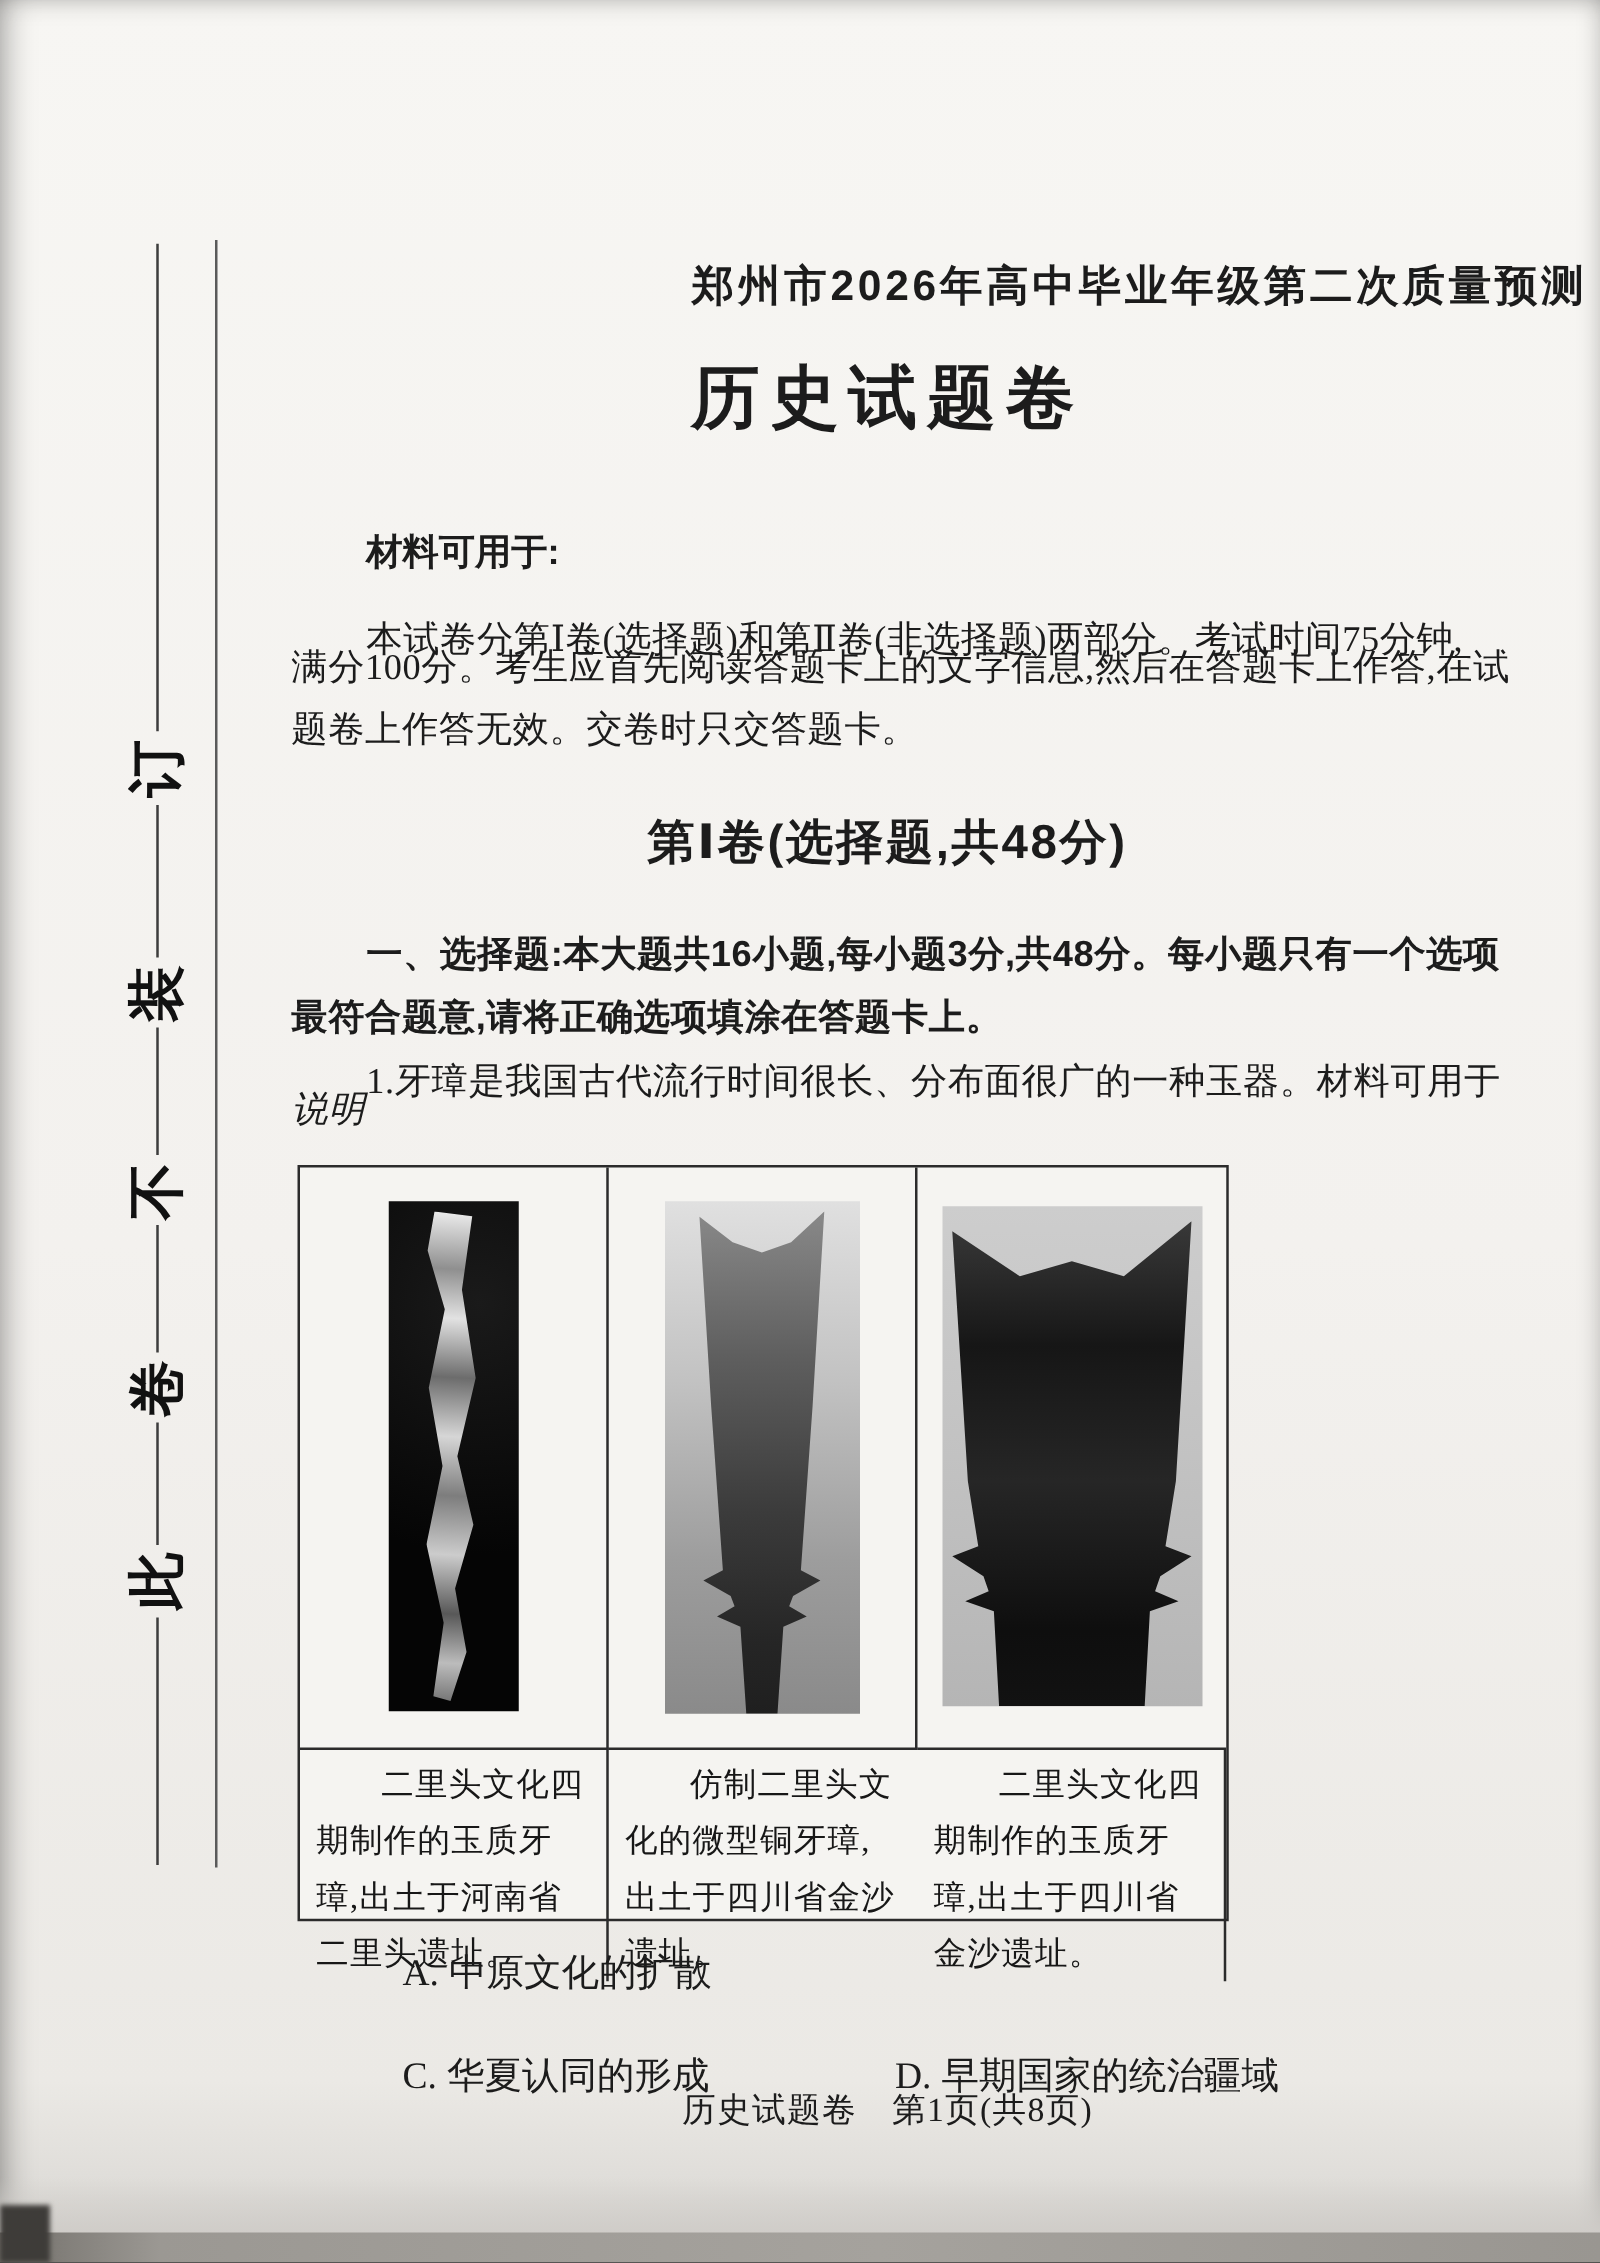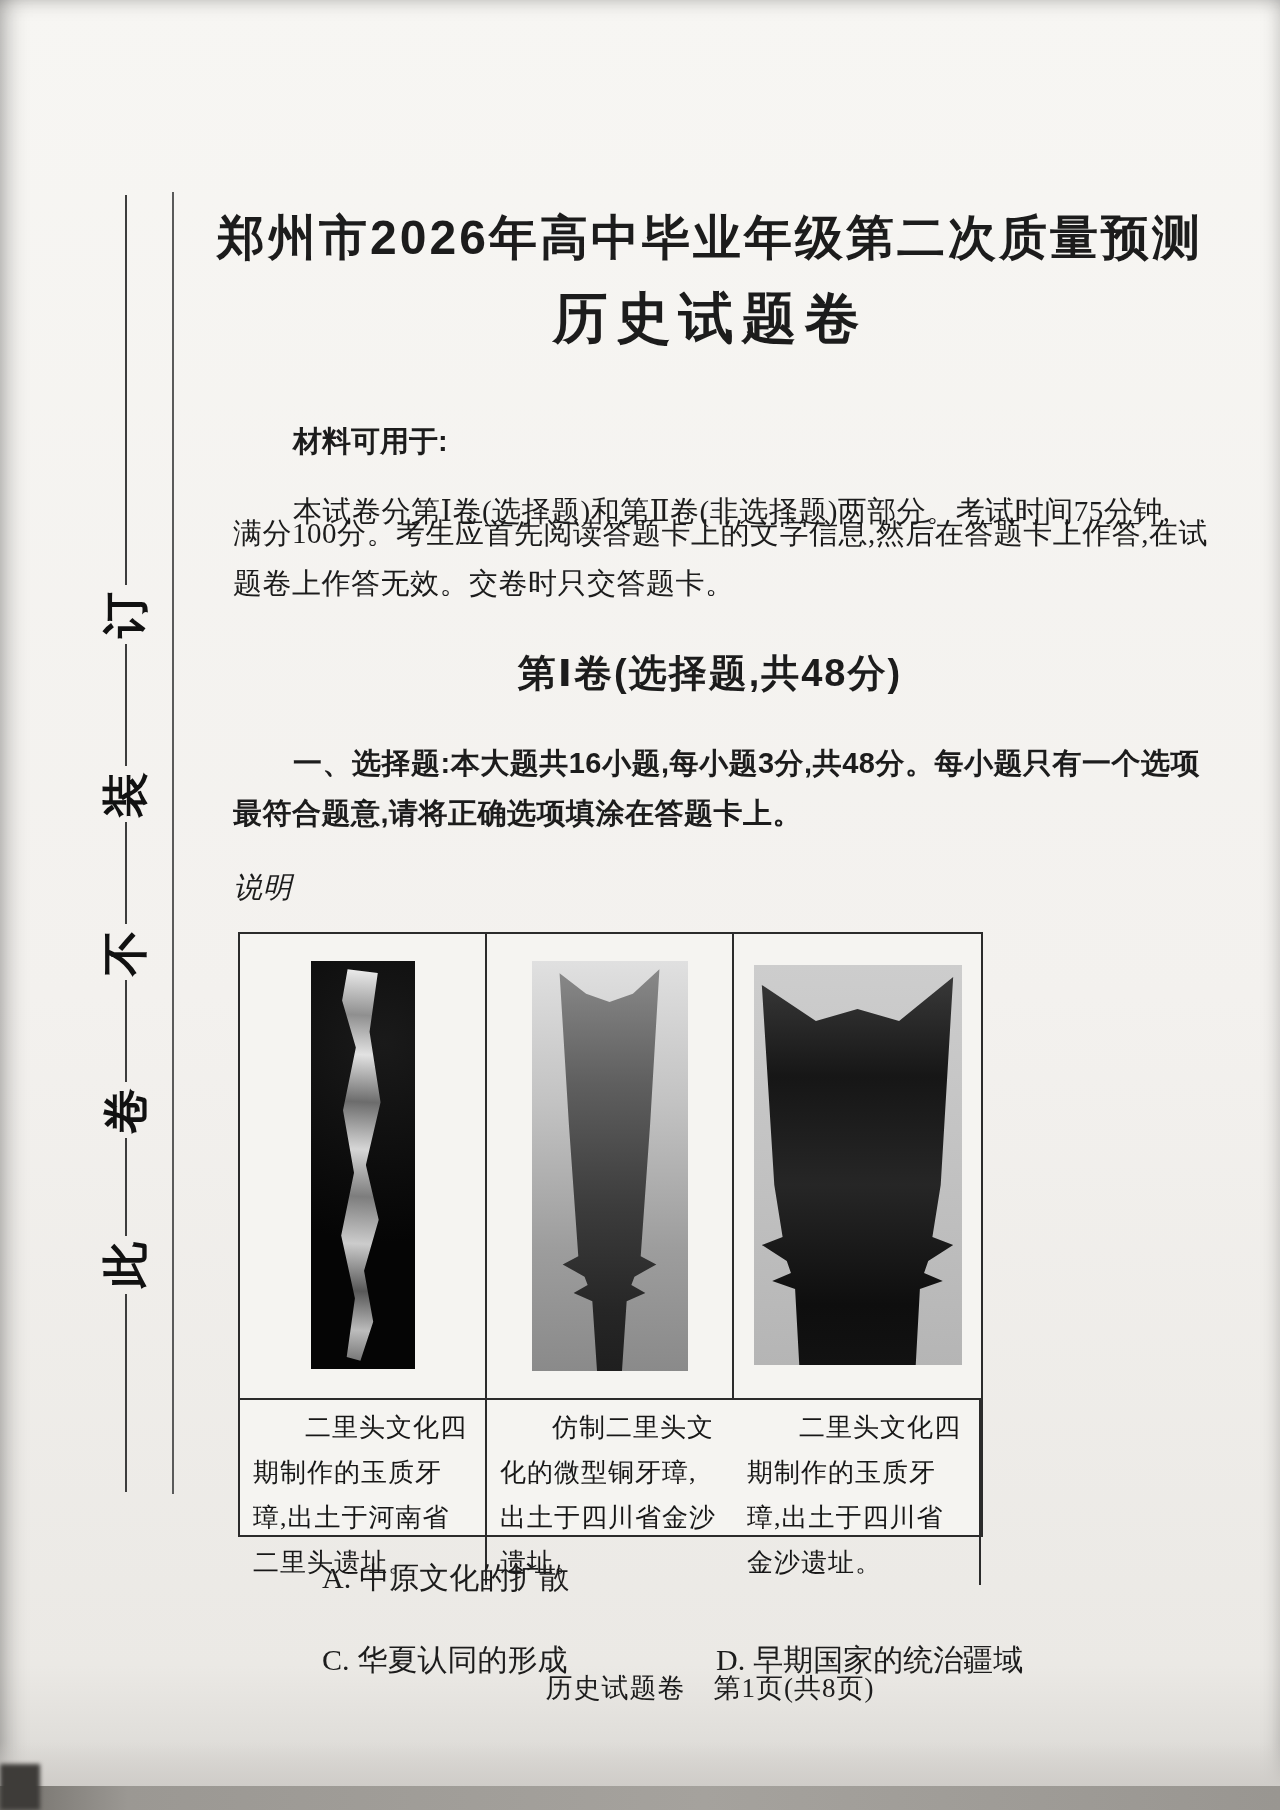--- a/index.html
+++ b/index.html
@@ -7,21 +7,21 @@
     position:relative;width:1280px;height:1810px;overflow:hidden;
     background:linear-gradient(180deg,#f7f6f3 0%,#f3f1ee 55%,#ebe9e5 92%,#d8d6d2 99%);
     box-shadow:inset 16px 0 26px -14px rgba(0,0,0,.38),
                inset -12px 0 20px -12px rgba(0,0,0,.22),
                inset 0 14px 22px -14px rgba(0,0,0,.16);
     font-family:"Liberation Serif","DejaVu Serif",serif;color:#1c1c1c;
   }
   .abs{position:absolute;white-space:nowrap;}
   .hei{font-family:"Liberation Sans","DejaVu Sans",sans-serif;font-weight:bold;}
   .center-band{left:150px;width:1120px;text-align:center;}
-  .title-main{top:206px;font-size:48px;letter-spacing:3px;}
+  .title-main{top:206px;font-size:34px;letter-spacing:3px;text-align:right;}
   .title-subject{top:282px;font-size:55px;letter-spacing:8px;}
   .notice-head{left:293px;top:422px;font-size:29px;}
   .bodyline{font-size:29px;letter-spacing:.5px;}
   .l-indent{left:293px;}
   .l-margin{left:233px;}
   .part-head{top:648px;font-size:38px;letter-spacing:2px;}
   
   .rail-seg{position:absolute;left:125px;width:2px;background:#3d3d3d;}
   .solid-rail{position:absolute;left:172px;top:192px;width:2px;height:1302px;background:#5a5a5a;}
   .bind-char{position:absolute;left:99px;width:54px;height:54px;line-height:54px;
@@ -88,20 +88,21 @@
   <div class="abs hei notice-head">材料可用于:</div>
   <div class="abs bodyline l-indent" style="top:464px;margin-top:28px;">本试卷分第Ⅰ卷(选择题)和第Ⅱ卷(非选择题)两部分。考试时间75分钟,</div>
   <div class="abs bodyline l-margin" style="top:514px;">满分100分。考生应首先阅读答题卡上的文字信息,然后在答题卡上作答,在试</div>
   <div class="abs bodyline l-margin" style="top:564px;">题卷上作答无效。交卷时只交答题卡。</div>
 
   <div class="abs center-band hei part-head">第Ⅰ卷(选择题,共48分)</div>
 
   <div class="abs bodyline hei l-indent" style="top:744px;font-size:29px;">一、选择题:本大题共16小题,每小题3分,共48分。每小题只有一个选项</div>
   <div class="abs bodyline hei l-margin" style="top:794px;font-size:29px;">最符合题意,请将正确选项填涂在答题卡上。</div>
 
+  <div class="abs bodyline l-indent" style="top:845px;">1.牙璋是我国古代流行时间很长、分布面很广的一种玉器。材料可用于</div>
   <div class="abs bodyline l-margin" style="top:868px;font-style:italic;">说明</div>
 
   <div class="fig-table">
     <div class="cell toprow">
       <div class="photo photo1">
           <div class="blade"></div>
         </div>
     </div>
     <div class="cell toprow">
       <div class="photo photo2">

